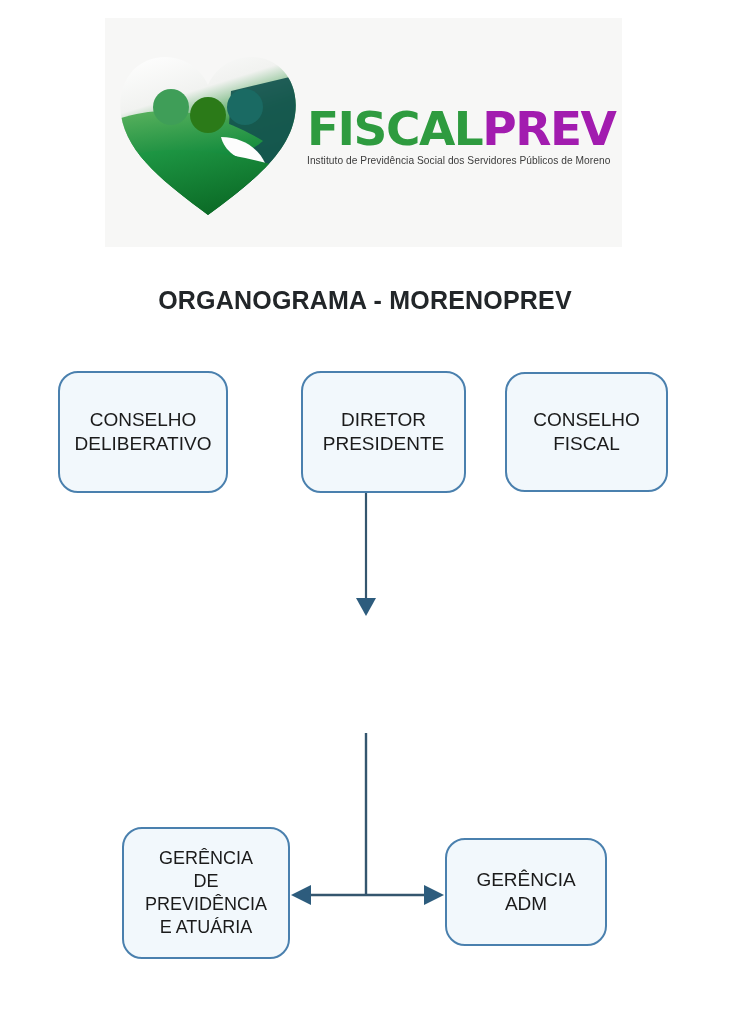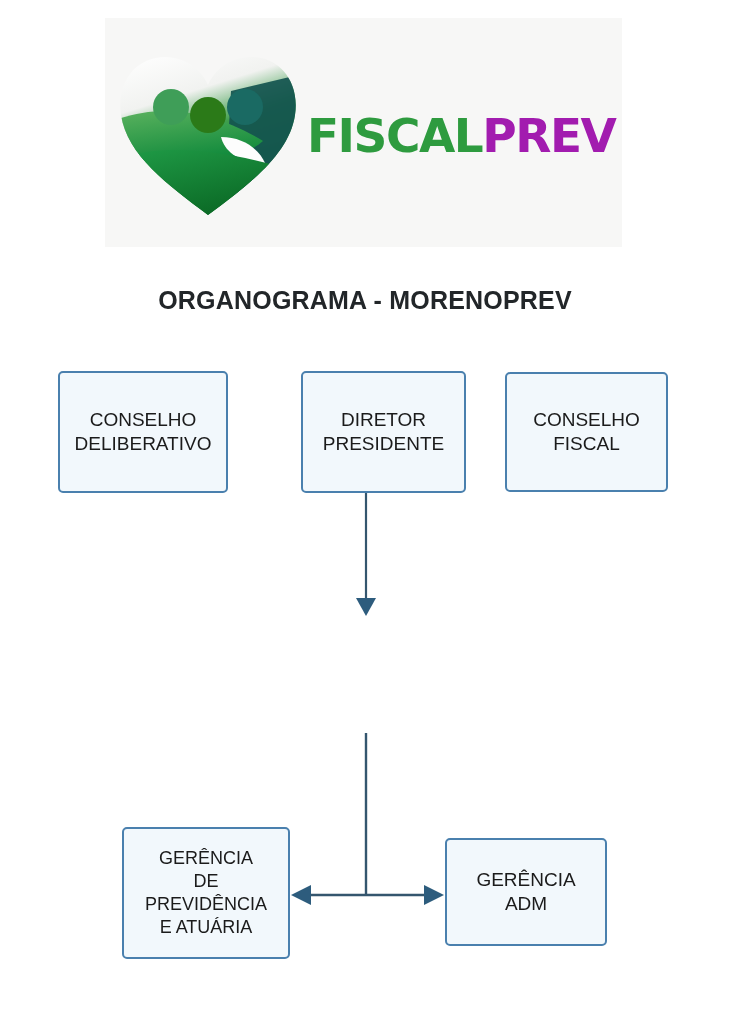--- a/index.html
+++ b/index.html
@@ -82,21 +82,21 @@
     color: #222629;
     letter-spacing: 0.2px;
   }
 
   
   .node {
     position: absolute;
     box-sizing: border-box;
     background: #f2f8fc;
     border: 2px solid #4a80ae;
-    border-radius: 5px;
+    border-radius: 20px;
     display: flex;
     align-items: center;
     justify-content: center;
     text-align: center;
     color: #1b1b1b;
     font-size: 19px;
     line-height: 1.28;
     padding: 4px 4px;
     white-space: pre-line;
   }
@@ -172,20 +172,21 @@
           <path d="M-5 118 C 45 96, 110 104, 190 128 L190 180 L-5 180 Z" fill="url(#hillGrad2)"></path>
         </g>
 
         <circle cx="58" cy="62" r="18" fill="#3f9e58"></circle>
         <circle cx="95" cy="70" r="18" fill="#2b7a18"></circle>
         <circle cx="132" cy="62" r="18" fill="#1a6a63"></circle>
       </svg>
 
       <div id="logo-text">
         <div id="wordmark"><span class="w1">FISCAL</span><span class="w2">PREV</span></div>
+        <div id="tagline">Instituto de Previdência Social dos Servidores Públicos de Moreno</div>
       </div>
 
     </div>
   </div>
 
   <div id="chart-title">ORGANOGRAMA - MORENOPREV</div>
 
   <svg id="connectors">
     <defs>
       <marker id="arrowDown" viewBox="0 0 12 12" refX="6" refY="10" markerWidth="9" markerHeight="9" orient="auto-start-reverse">

